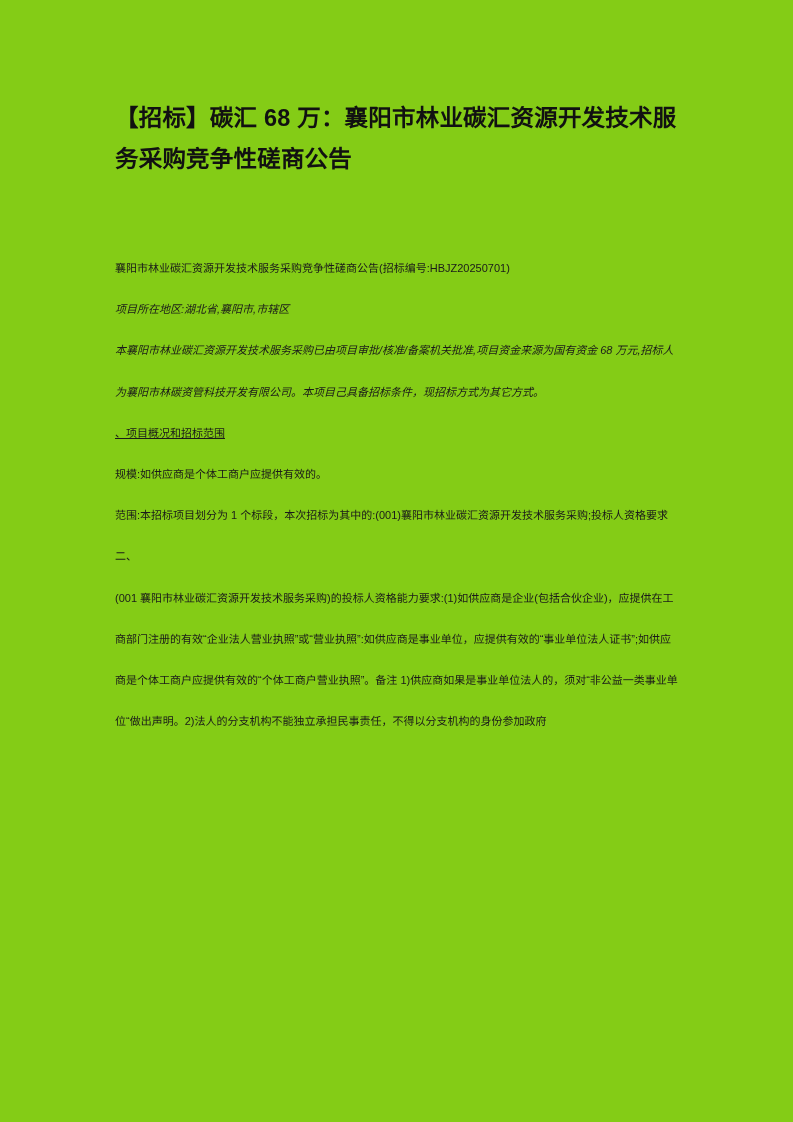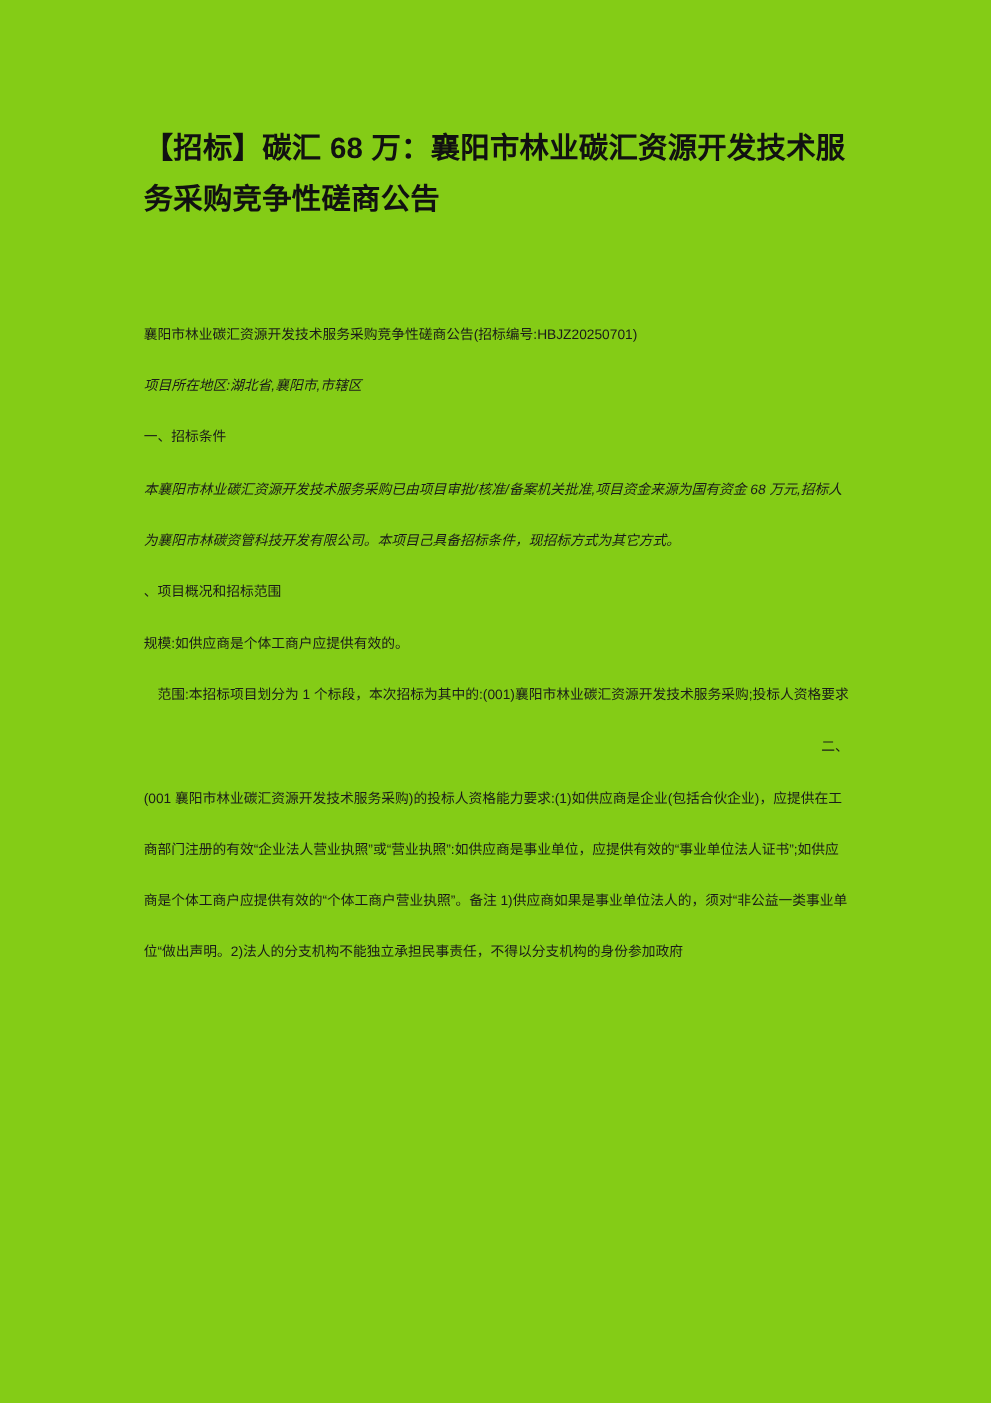--- a/index.html
+++ b/index.html
@@ -83,27 +83,26 @@
   <div class="content">
 
     <h1 class="doc-title" style="color: rgb(17, 17, 17);">【招标】碳汇 68 万：襄阳市林业碳汇资源开发技术服务采购竞争性磋商公告</h1>
 
     <div class="body-block">
 
       <p class="para justified" style="color: rgb(26, 26, 26);">襄阳市林业碳汇资源开发技术服务采购竞争性磋商公告(招标编号:HBJZ20250701)</p>
 
       <p class="para" style="color: rgb(26, 26, 26); font-style: italic;">项目所在地区:湖北省,襄阳市,市辖区</p>
 
-      <p class="para heading" style="color: rgb(26, 26, 26);">一、招标条件</p>
 
       <p class="para" style="color: rgb(26, 26, 26); font-style: italic;">本襄阳市林业碳汇资源开发技术服务采购已由项目审批/核准/备案机关批准,项目资金来源为国有资金 68 万元,招标人为襄阳市林碳资管科技开发有限公司。本项目己具备招标条件，现招标方式为其它方式。</p>
 
-      <p class="para heading" style="color: rgb(26, 26, 26);">、项目概况和招标范围</p>
+      <p class="para heading" style="color: rgb(26, 26, 26); text-decoration: underline;">、项目概况和招标范围</p>
 
       <p class="para" style="color: rgb(26, 26, 26);">规模:如供应商是个体工商户应提供有效的。</p>
 
-      <p class="para" style="color: rgb(26, 26, 26); text-align: right;">范围:本招标项目划分为 1 个标段，本次招标为其中的:(001)襄阳市林业碳汇资源开发技术服务采购;投标人资格要求二、</p>
+      <p class="para" style="color: rgb(26, 26, 26);">范围:本招标项目划分为 1 个标段，本次招标为其中的:(001)襄阳市林业碳汇资源开发技术服务采购;投标人资格要求二、</p>
 
       <p class="para" style="color: rgb(26, 26, 26);">(001 襄阳市林业碳汇资源开发技术服务采购)的投标人资格能力要求:(1)如供应商是企业(包括合伙企业)，应提供在工商部门注册的有效“企业法人营业执照”或“营业执照”:如供应商是事业单位，应提供有效的“事业单位法人证书”;如供应商是个体工商户应提供有效的“个体工商户营业执照”。备注 1)供应商如果是事业单位法人的，须对“非公益一类事业单位“做出声明。2)法人的分支机构不能独立承担民事责任，不得以分支机构的身份参加政府</p>
 
     </div>
   </div>
 </div>
 
 </body></html>

